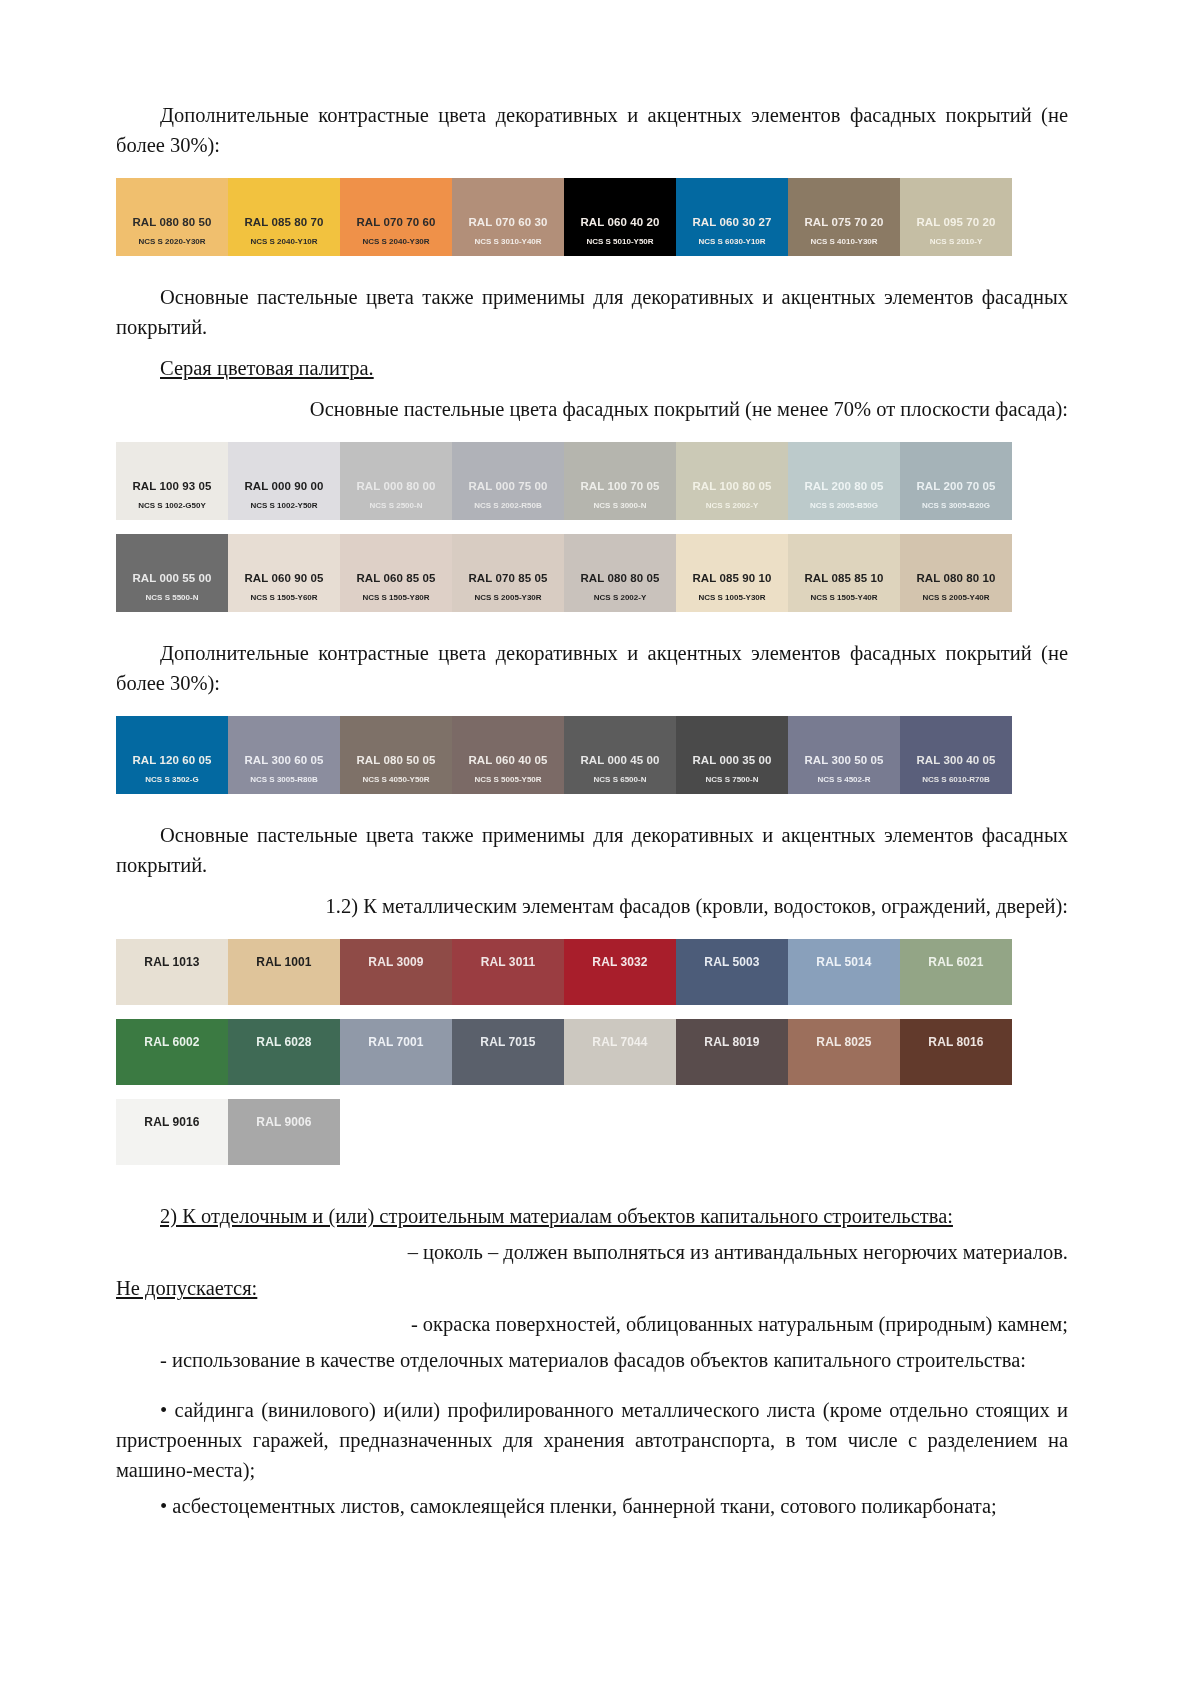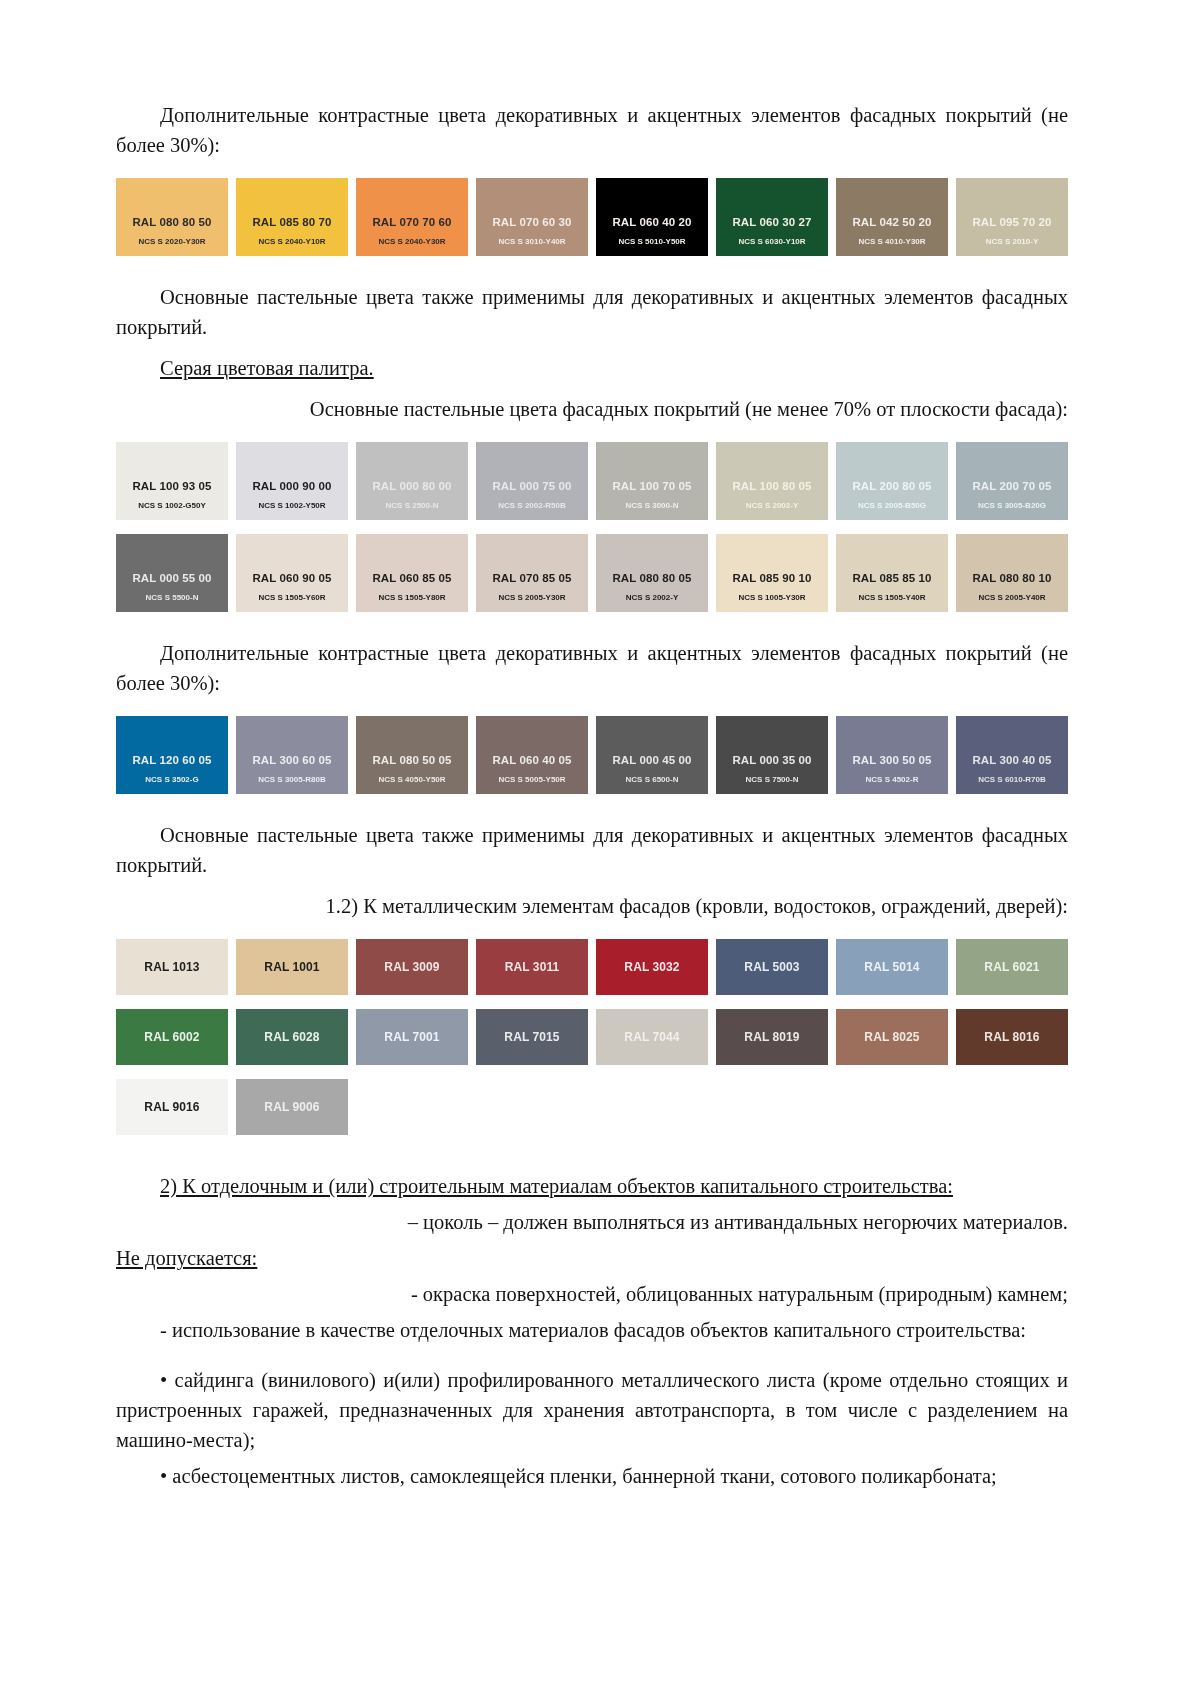--- a/index.html
+++ b/index.html
@@ -42,21 +42,20 @@
   p.para.noindent { text-indent: 0; }
   .u { text-decoration: underline; }
 
   .spacer-sm { height: 11px; }
   .spacer-md { height: 18px; }
   .spacer-lg { height: 26px; }
 
   
   .swatch-row {
     display: flex;
-    gap: 8px;
     width: 952px;
   }
   .swatch {
     width: 112px;
     height: 78px;
     box-sizing: border-box;
     position: relative;
     display: flex;
     flex-direction: column;
     justify-content: flex-end;
@@ -74,22 +73,22 @@
   }
   .swatch .ncs {
     font-size: 8px;
     font-weight: 700;
     text-align: center;
     line-height: 12px;
     margin-top: 7px;
     white-space: nowrap;
   }
   .swatch.metal {
-    height: 56px;
-    justify-content: center;
+    height: 66px;
+    justify-content: flex-start;
     padding: 16px;
   }
   .swatch.metal .ral {
     font-size: 12px;
   }
 
   
   .swatch::after{
     content:"";
     position:absolute;
@@ -120,26 +119,26 @@
         <div class="ncs">NCS S 2040-Y30R</div>
       </div>
       <div class="swatch" style="background: rgb(178, 143, 121); color: rgb(242, 236, 231);">
         <div class="ral">RAL 070 60 30</div>
         <div class="ncs">NCS S 3010-Y40R</div>
       </div>
       <div class="swatch" style="background: #000000; color: rgb(242, 236, 231);">
         <div class="ral">RAL 060 40 20</div>
         <div class="ncs">NCS S 5010-Y50R</div>
       </div>
-      <div class="swatch" style="background: #14532d; color: rgb(242, 236, 231);">
+      <div class="swatch" style="background: #0369a1; color: rgb(242, 236, 231);">
         <div class="ral">RAL 060 30 27</div>
         <div class="ncs">NCS S 6030-Y10R</div>
       </div>
       <div class="swatch" style="background: rgb(139, 122, 100); color: rgb(242, 236, 231);">
-        <div class="ral">RAL 042 50 20</div>
+        <div class="ral">RAL 075 70 20</div>
         <div class="ncs">NCS S 4010-Y30R</div>
       </div>
       <div class="swatch" style="background: rgb(197, 190, 164); color: rgb(244, 241, 230);">
         <div class="ral">RAL 095 70 20</div>
         <div class="ncs">NCS S 2010-Y</div>
       </div>
     </div>
 
     <div class="spacer-lg"></div>
 

